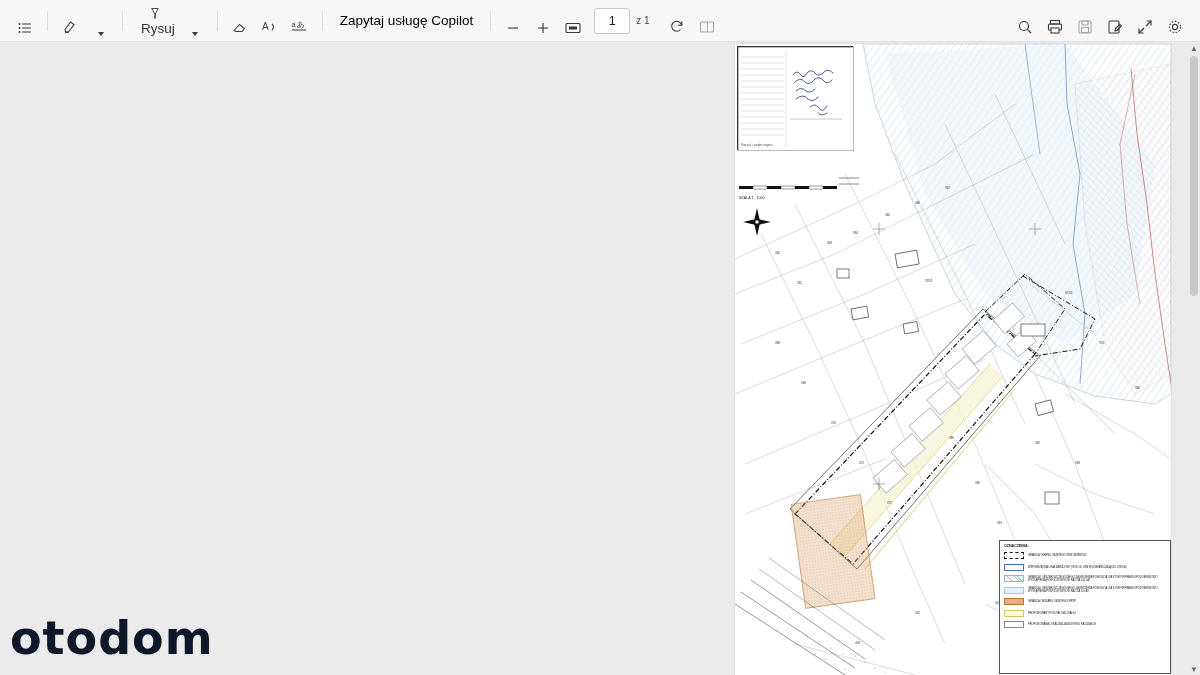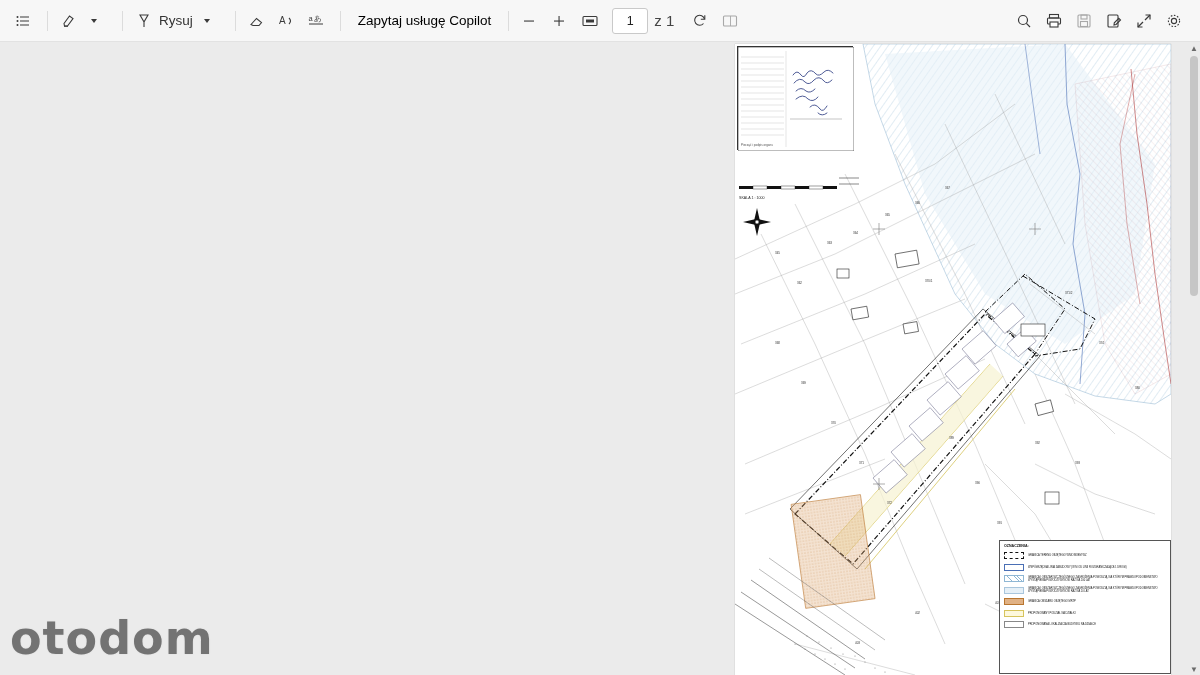--- a/index.html
+++ b/index.html
@@ -15,26 +15,27 @@
   .toolbar {
     position: absolute; top: 0; left: 0;
     width: 1200px; height: 42px;
     background: #f7f7f7;
     border-bottom: 1px solid #e2e2e2;
     display: flex; align-items: center;
     padding: 0 10px;
   }
   .tb-btn {
     height: 30px; min-width: 30px;
-    display: flex; align-items: center; justify-content: flex-start;
+    display: flex; align-items: center; justify-content: flex-end;
     border-radius: 4px;
     color: #3a3a3a;
     cursor: default;
     padding: 0 5px;
     font-size: 13px;
+    flex-direction: column;
   }
   .tb-sep {
     width: 1px; height: 20px; background: #dcdcdc; margin: 0 7px;
   }
   .tb-group { display: flex; align-items: center; }
   .caret {
     width: 0; height: 0;
     border-left: 3.5px solid transparent;
     border-right: 3.5px solid transparent;
     border-top: 4px solid #3a3a3a;
@@ -48,21 +49,21 @@
 
   .page-box {
     width: 36px; height: 26px;
     border: 1px solid #c9c9c9;
     background: #fff;
     border-radius: 3px;
     display: flex; align-items: center; justify-content: center;
     font-size: 12.5px; color: #222;
     margin: 0 6px;
   }
-  .page-total { font-size: 15px; color: #444; margin-right: 12px; }
+  .page-total { font-size: 10px; color: #444; margin-right: 12px; }
 
   .spacer { flex: 1 1 auto; }
 
   svg { display: block; }
 
   
   .viewer {
     position: absolute; top: 42px; left: 0;
     width: 1200px; height: 633px;
     background: #ebebeb;
@@ -98,21 +99,21 @@
     display: flex; align-items: center; justify-content: center;
     color: #6b6b6b; font-size: 8px;
   }
 
   
   .watermark {
     position: absolute;
     left: 10px; bottom: 10px;
     font-size: 46px;
     letter-spacing: 1px;
-    color: #737373;
+    color: #0f172a;
     font-family: "DejaVu Sans", sans-serif;
     font-weight: 700;
     text-shadow: 0 0 2px rgba(0,0,0,.07);
     user-select: none;
   }
 
   
   .mapsvg { position: absolute; left: 0; top: 0; }
 
   

